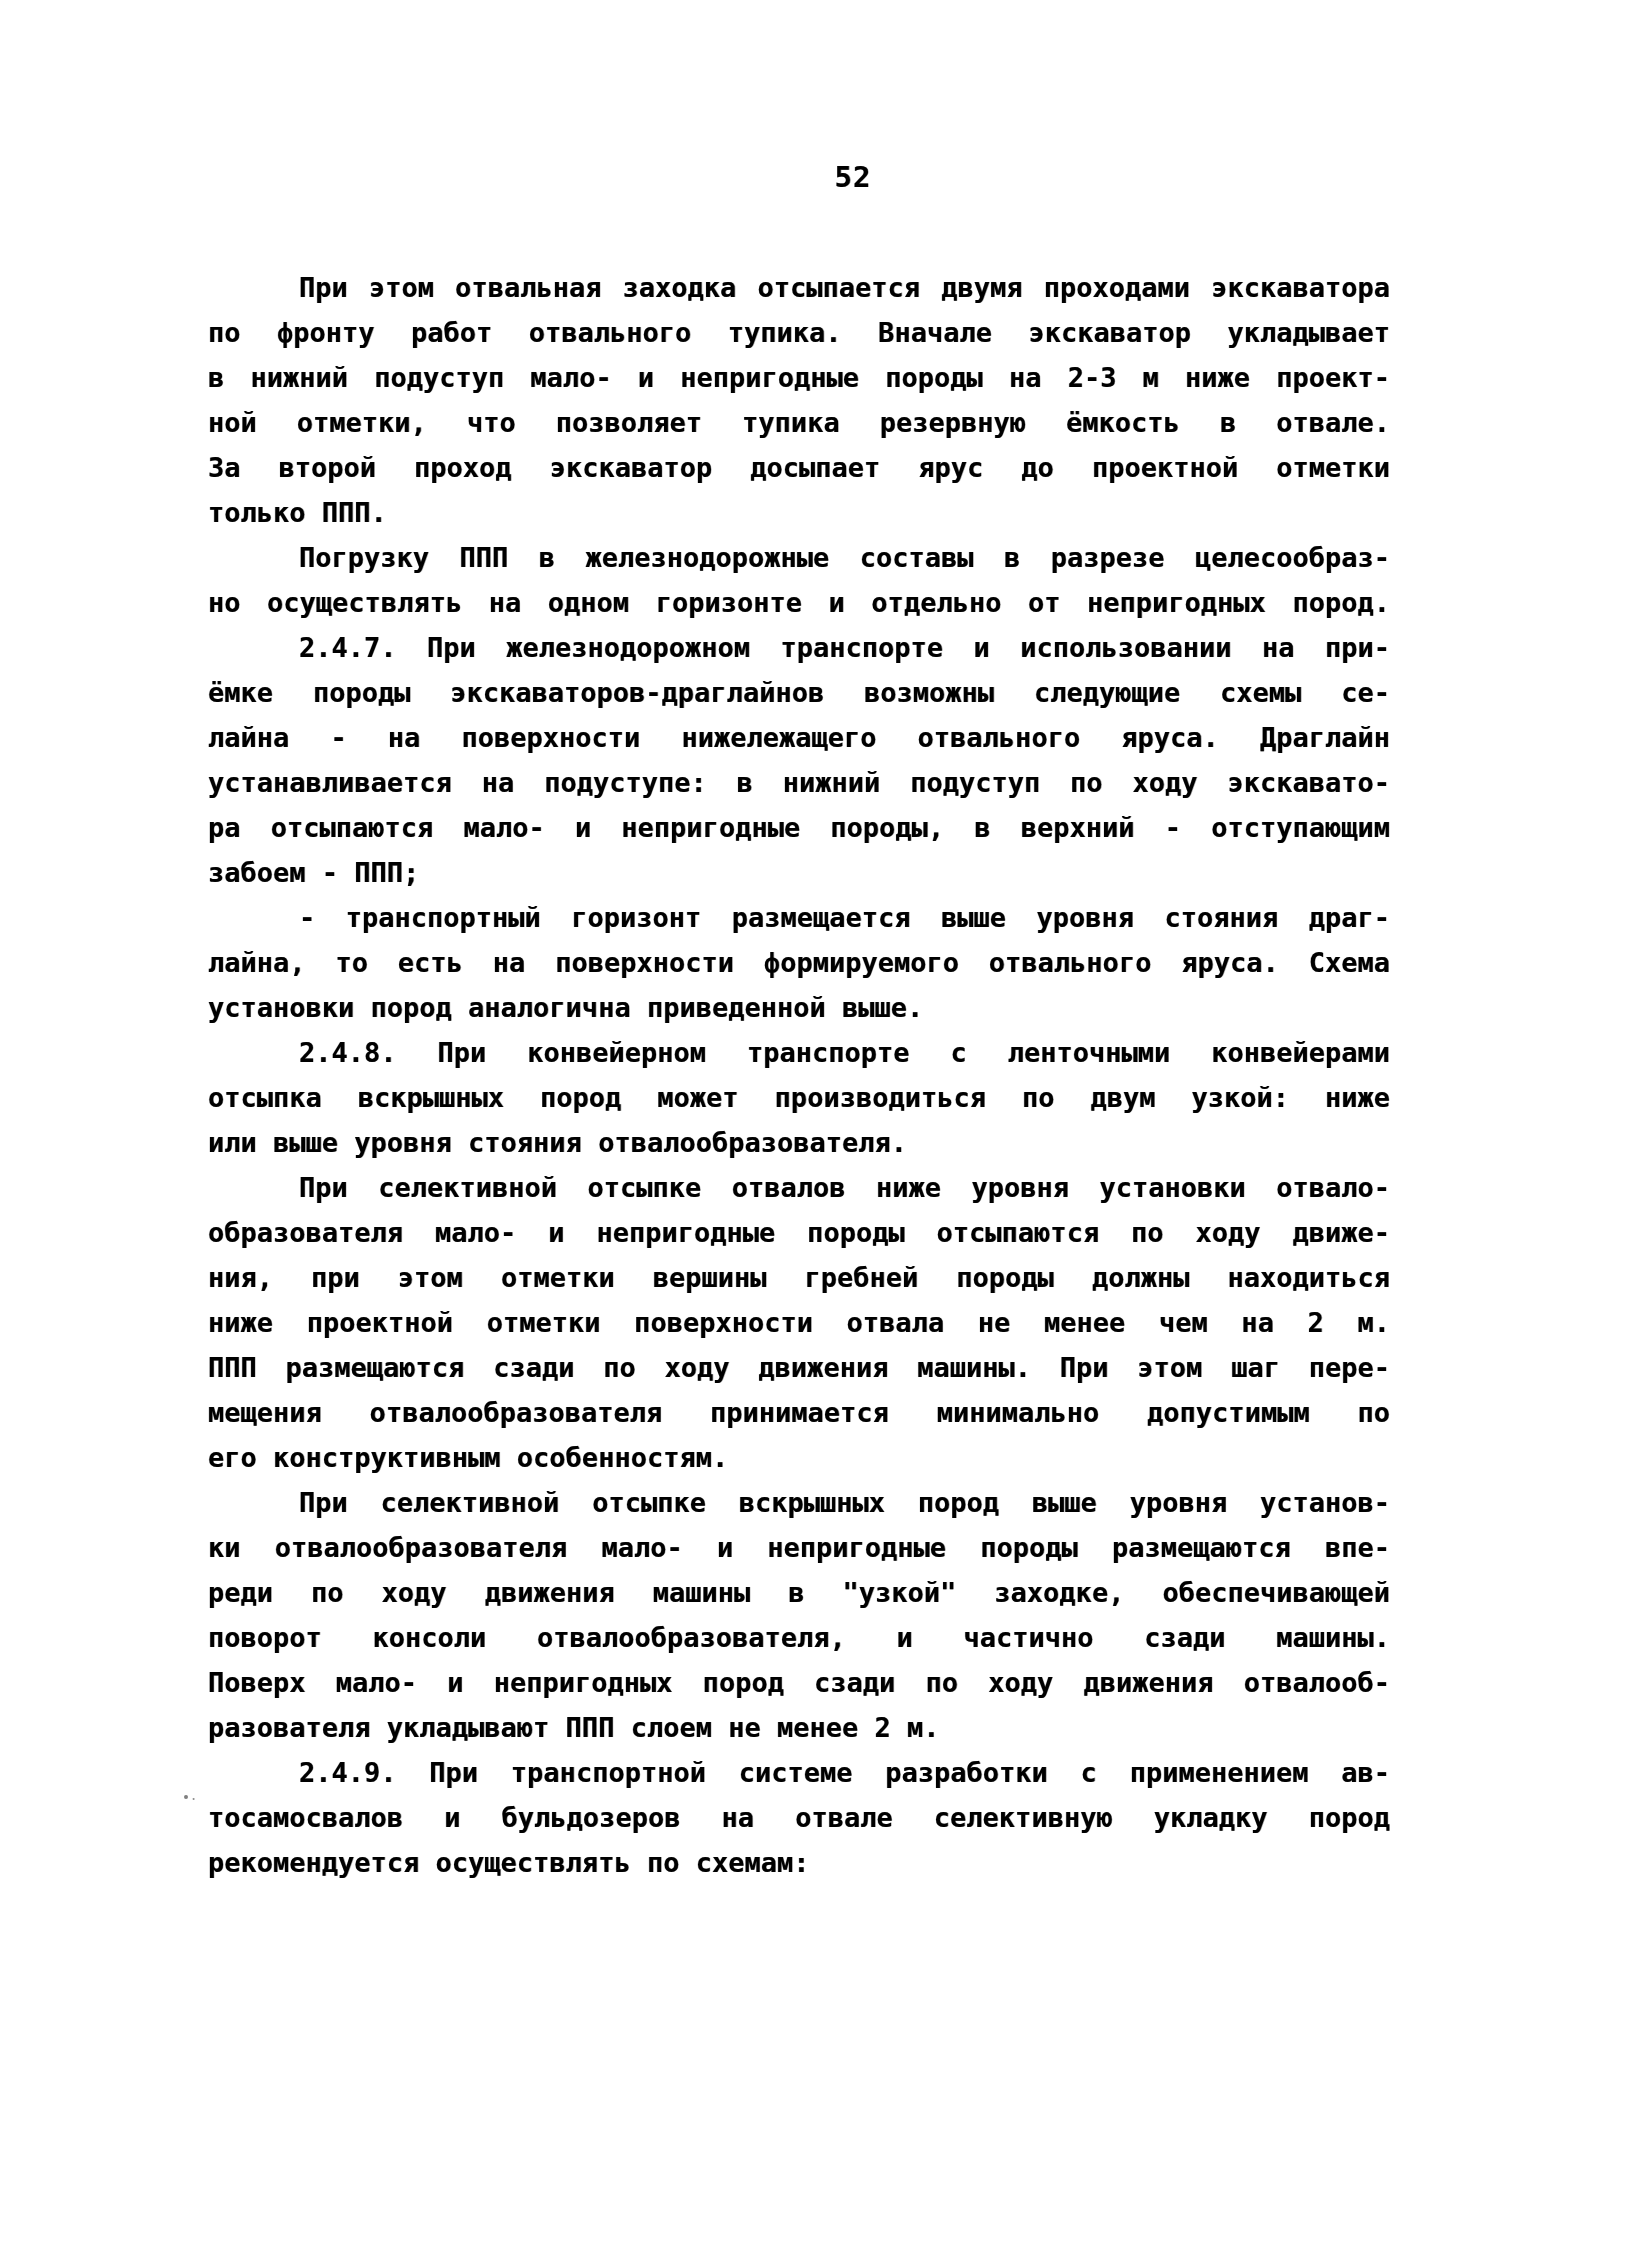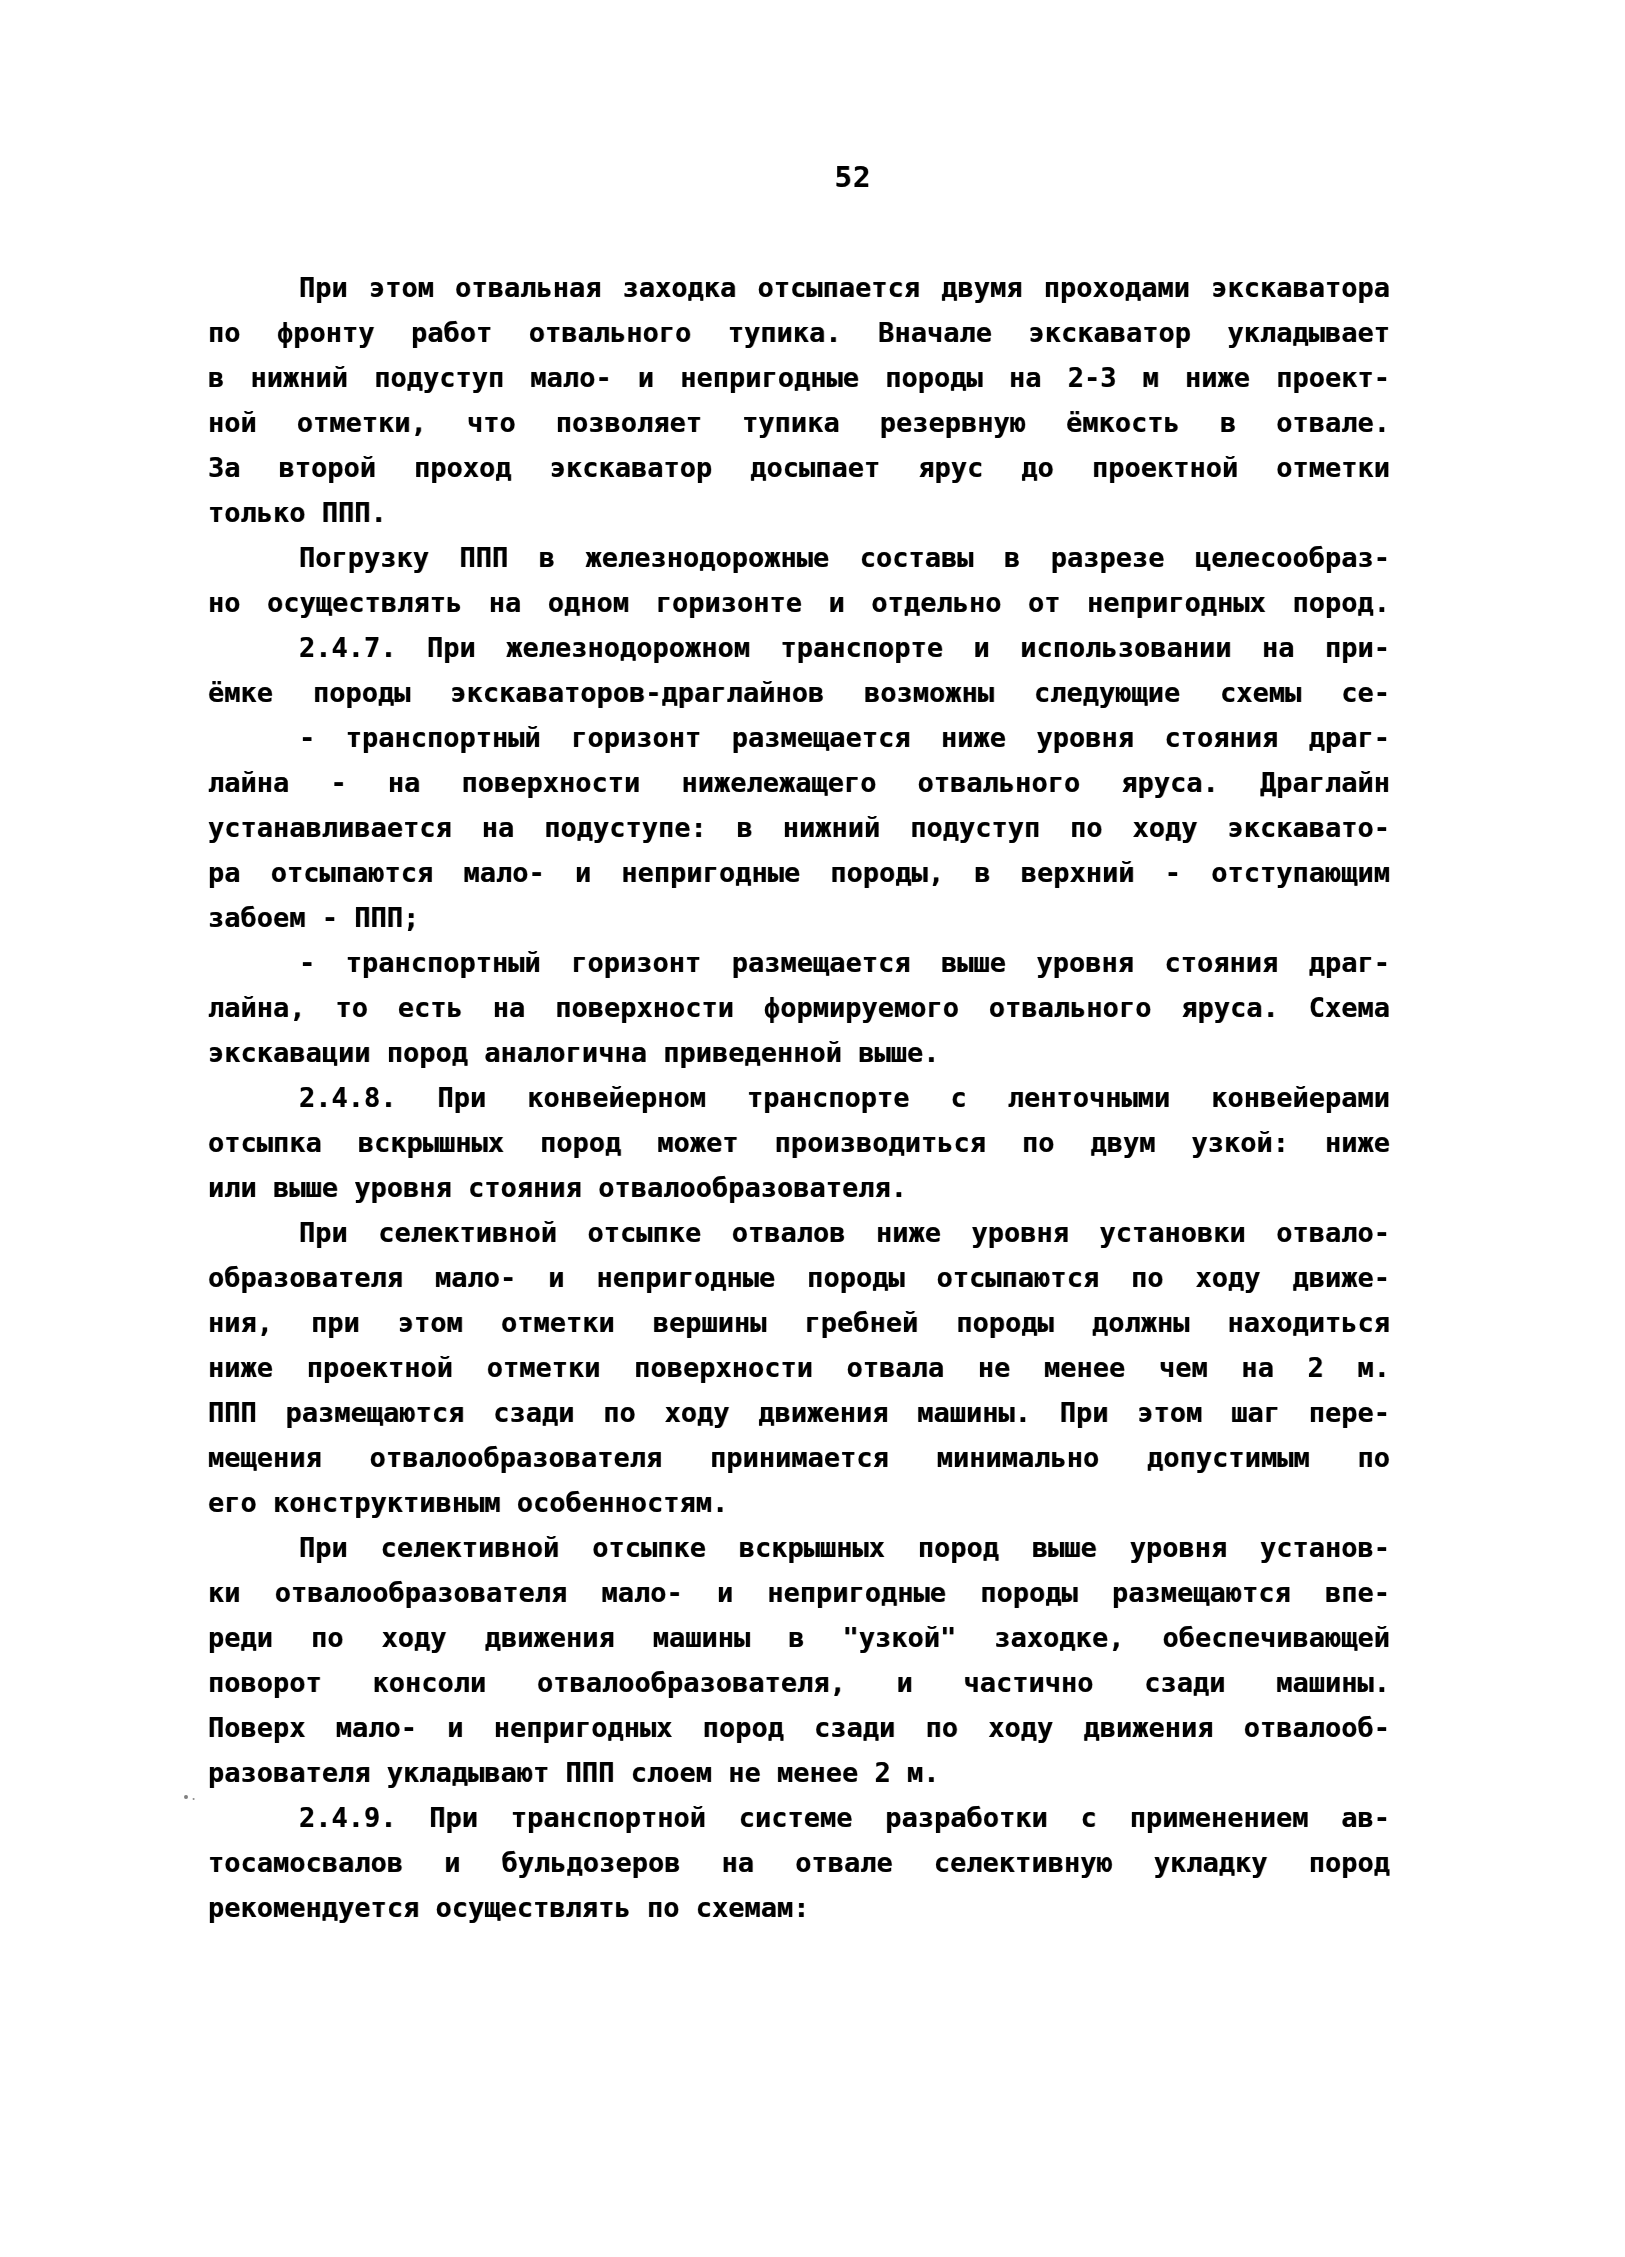--- a/index.html
+++ b/index.html
@@ -84,30 +84,29 @@
         </div>
         <div class="para">
           <div class="line indent flush">Погрузку ППП в железнодорожные составы в разрезе целесообраз-</div>
           <div class="line flush">но осуществлять на одном горизонте и отдельно от непригодных пород.</div>
         </div>
         <div class="para">
           <div class="line indent flush">2.4.7. При железнодорожном транспорте и использовании на при-</div>
           <div class="line flush">ёмке породы экскаваторов-драглайнов возможны следующие схемы се-</div>
         </div>
         <div class="para">
-          <div class="line indent flush">- транспортный горизонт размещается ниже уровня стояния драг-</div>
           <div class="line flush">лайна - на поверхности нижележащего отвального яруса. Драглайн</div>
           <div class="line flush">устанавливается на подуступе: в нижний подуступ по ходу экскавато-</div>
           <div class="line flush">ра отсыпаются мало- и непригодные породы, в верхний - отступающим</div>
           <div class="line">забоем - ППП;</div>
         </div>
         <div class="para">
           <div class="line indent flush">- транспортный горизонт размещается выше уровня стояния драг-</div>
           <div class="line flush">лайна, то есть на поверхности формируемого отвального яруса. Схема</div>
-          <div class="line">экскавации пород аналогична приведенной выше.</div>
+          <div class="line">установки пород аналогична приведенной выше.</div>
         </div>
         <div class="para">
           <div class="line indent flush">2.4.8. При конвейерном транспорте с ленточными конвейерами</div>
           <div class="line flush">отсыпка вскрышных пород может производиться по двум узкой: ниже</div>
           <div class="line">или выше уровня стояния отвалообразователя.</div>
         </div>
         <div class="para">
           <div class="line indent flush">При селективной отсыпке отвалов ниже уровня установки отвало-</div>
           <div class="line flush">образователя мало- и непригодные породы отсыпаются по ходу движе-</div>
           <div class="line flush">ния, при этом отметки вершины гребней породы должны находиться</div>

